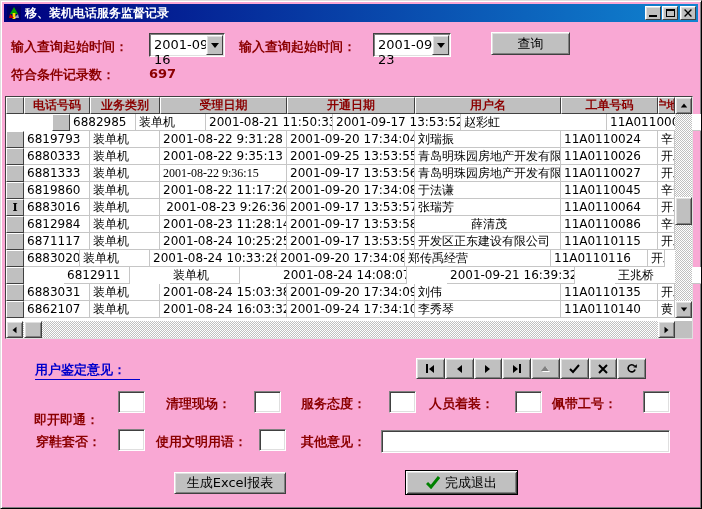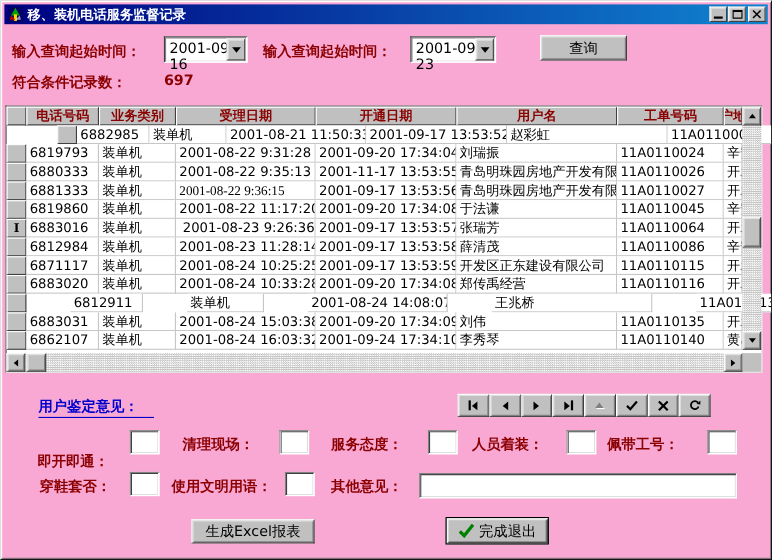--- a/index.html
+++ b/index.html
@@ -207,21 +207,21 @@
             <div class="d-cell" style="width: 128px; height: 17px;">2001-09-20 17:34:04</div>
             <div class="d-cell" style="width: 146px; height: 17px;">刘瑞振</div>
             <div class="d-cell" style="width: 97px; height: 17px;">11A0110024</div>
             <div class="d-cell" style="width: 17px; height: 17px;">辛安</div>
           </div>
           <div class="data-row" style="top: 51px;">
             <div class="ind-cell"></div>
             <div class="d-cell" style="width: 66px; height: 17px;">6880333</div>
             <div class="d-cell" style="width: 70px; height: 17px;">装单机</div>
             <div class="d-cell" style="width: 127px; height: 17px;">2001-08-22 9:35:13</div>
-            <div class="d-cell" style="width: 128px; height: 17px;">2001-11-17 13:53:55</div>
+            <div class="d-cell" style="width: 128px; height: 17px;">2001-09-25 13:53:55</div>
             <div class="d-cell" style="width: 146px; height: 17px;">青岛明珠园房地产开发有限</div>
             <div class="d-cell" style="width: 97px; height: 17px;">11A0110026</div>
             <div class="d-cell" style="width: 17px; height: 17px;">开发</div>
           </div>
           <div class="data-row" style="top: 68px;">
             <div class="ind-cell"></div>
             <div class="d-cell" style="width: 66px; height: 17px;">6881333</div>
             <div class="d-cell" style="width: 70px; height: 17px;">装单机</div>
             <div class="d-cell" style="width: 127px; height: 17px; font-family: Liberation Serif, serif;">2001-08-22 9:36:15</div>
             <div class="d-cell" style="width: 128px; height: 17px;">2001-09-17 13:53:56</div>
@@ -248,49 +248,50 @@
             <div class="d-cell" style="width: 146px; height: 17px;">张瑞芳</div>
             <div class="d-cell" style="width: 97px; height: 17px;">11A0110064</div>
             <div class="d-cell" style="width: 17px; height: 17px;">开发</div>
           </div>
           <div class="data-row" style="top: 119px;">
             <div class="ind-cell"></div>
             <div class="d-cell" style="width: 66px; height: 17px;">6812984</div>
             <div class="d-cell" style="width: 70px; height: 17px;">装单机</div>
             <div class="d-cell" style="width: 127px; height: 17px;">2001-08-23 11:28:14</div>
             <div class="d-cell" style="width: 128px; height: 17px;">2001-09-17 13:53:58</div>
-            <div class="d-cell" style="width: 146px; height: 17px;">薛清茂</div>
+            <div class="d-cell" style="width: 146px; height: 17px; text-align: center;">薛清茂</div>
             <div class="d-cell" style="width: 97px; height: 17px;">11A0110086</div>
             <div class="d-cell" style="width: 17px; height: 17px;">辛安</div>
           </div>
           <div class="data-row" style="top: 136px;">
             <div class="ind-cell"></div>
             <div class="d-cell" style="width: 66px; height: 17px;">6871117</div>
             <div class="d-cell" style="width: 70px; height: 17px;">装单机</div>
             <div class="d-cell" style="width: 127px; height: 17px;">2001-08-24 10:25:25</div>
             <div class="d-cell" style="width: 128px; height: 17px;">2001-09-17 13:53:59</div>
             <div class="d-cell" style="width: 146px; height: 17px;">开发区正东建设有限公司</div>
             <div class="d-cell" style="width: 97px; height: 17px;">11A0110115</div>
             <div class="d-cell" style="width: 17px; height: 17px;">开发</div>
           </div>
           <div class="data-row" style="top: 153px;">
             <div class="ind-cell"></div>
-            <div class="d-cell" style="width: 66px; height: 17px;">6883020</div>
+            <div class="d-cell" style="width: 56px; height: 17px;">6883020</div>
             <div class="d-cell" style="width: 70px; height: 17px;">装单机</div>
             <div class="d-cell" style="width: 127px; height: 17px;">2001-08-24 10:33:28</div>
             <div class="d-cell" style="width: 128px; height: 17px;">2001-09-20 17:34:08</div>
             <div class="d-cell" style="width: 146px; height: 17px;">郑传禹经营</div>
             <div class="d-cell" style="width: 97px; height: 17px;">11A0110116</div>
             <div class="d-cell" style="width: 17px; height: 17px;">开发</div>
           </div>
           <div class="data-row" style="top: 170px; gap: 40px;">
             <div class="ind-cell"></div>
             <div class="d-cell" style="width: 66px; height: 17px;">6812911</div>
             <div class="d-cell" style="width: 70px; height: 17px;">装单机</div>
             <div class="d-cell" style="width: 127px; height: 17px;">2001-08-24 14:08:07</div>
+            <div class="d-cell" style="width: 128px; height: 17px;">2001-09-21 16:39:32</div>
             <div class="d-cell" style="width: 146px; height: 17px;">王兆桥</div>
             <div class="d-cell" style="width: 97px; height: 17px;">11A0110130</div>
             <div class="d-cell" style="width: 17px; height: 17px;">辛安</div>
           </div>
           <div class="data-row" style="top: 187px;">
             <div class="ind-cell"></div>
             <div class="d-cell" style="width: 66px; height: 17px;">6883031</div>
             <div class="d-cell" style="width: 70px; height: 17px;">装单机</div>
             <div class="d-cell" style="width: 127px; height: 17px;">2001-08-24 15:03:38</div>
             <div class="d-cell" style="width: 128px; height: 17px;">2001-09-20 17:34:09</div>
@@ -390,20 +391,20 @@
   <div class="sunkenbox small-input" style="left:117px; top:428px;"></div>
 
   <span class="lbl" style="left:155px; top:432px;">使用文明用语：</span>
   <div class="sunkenbox small-input" style="left:258px; top:428px;"></div>
 
   <span class="lbl" style="left:300px; top:432px;">其他意见：</span>
   <input class="long-input" value="" style="">
 
   <div class="btn3d push-btn" style="left:173px; top:471px; width:112px; height:22px;">生成Excel报表</div>
 
-  <div class="default-btn" style="left:404px; top:469px; width:94px; height:25px;">
+  <div class="default-btn" style="left:404px; top:469px; width:113px; height:25px;">
     <svg width="14" height="13" viewBox="0 0 14 13">
       <path d="M1 7 L5 11 L13 1" stroke="#008000" stroke-width="3" fill="none"></path>
     </svg>
     <span>完成退出</span>
   </div>
 
 </div>
 
 </body></html>

